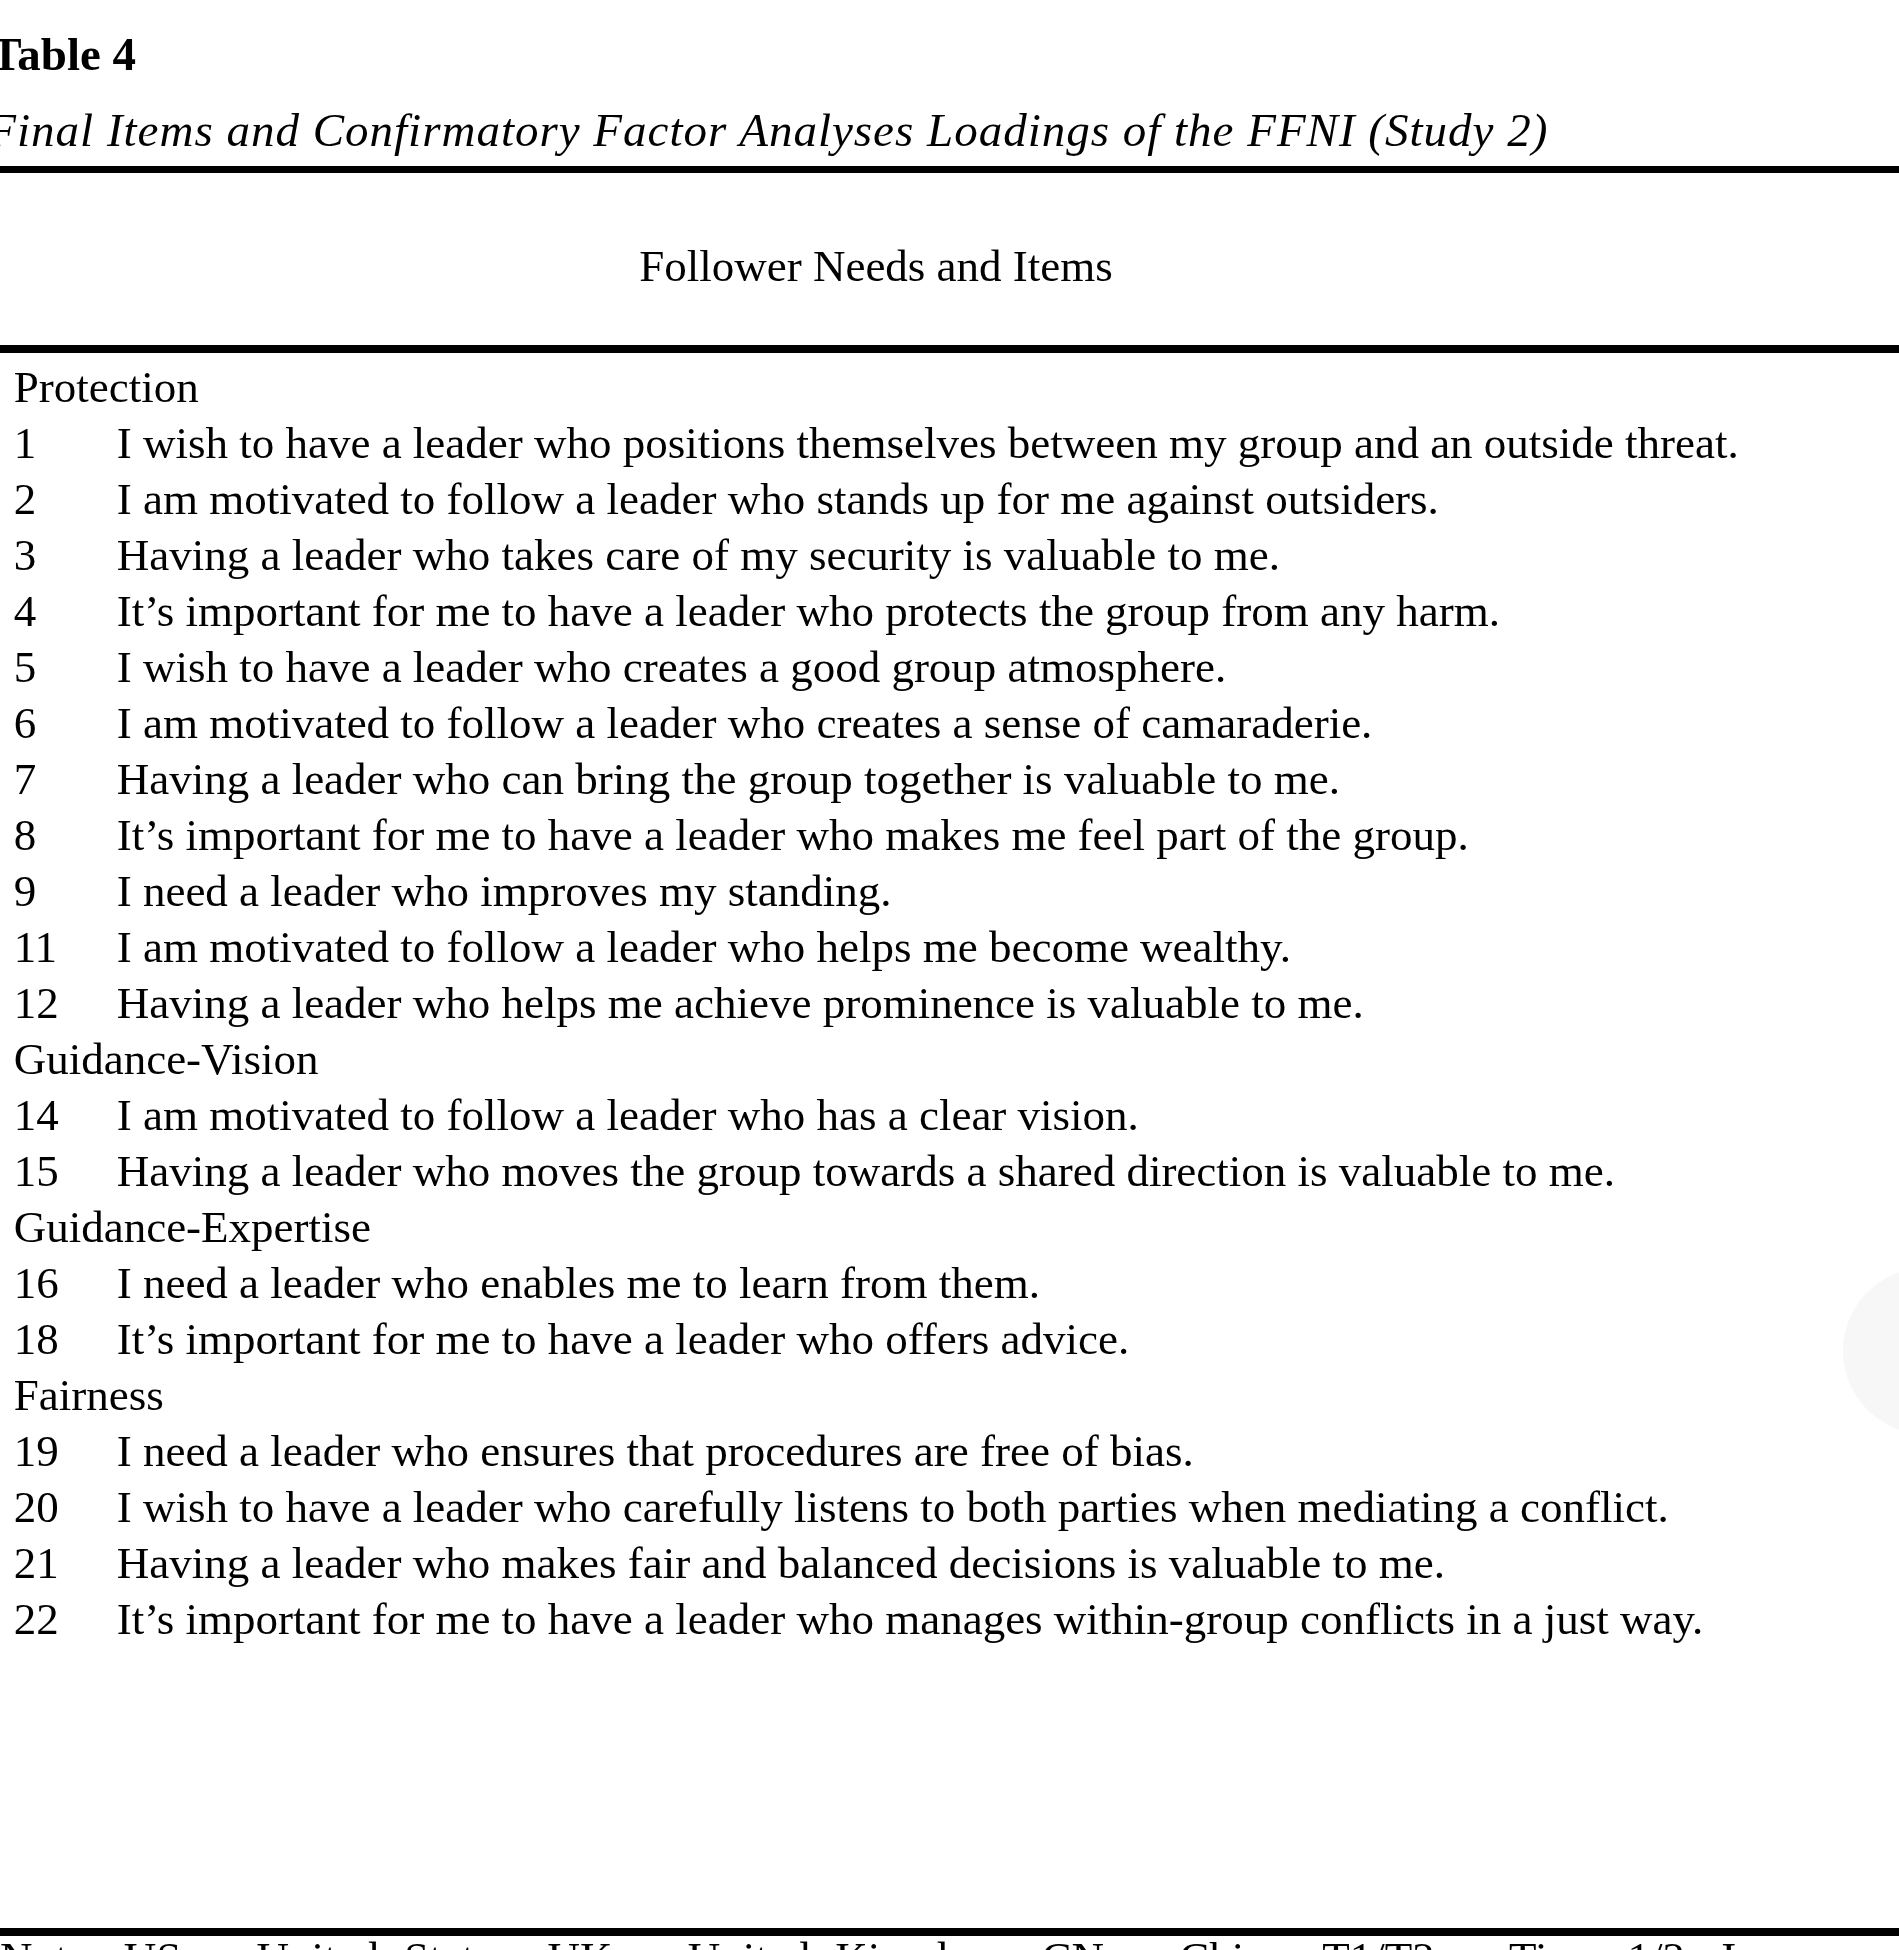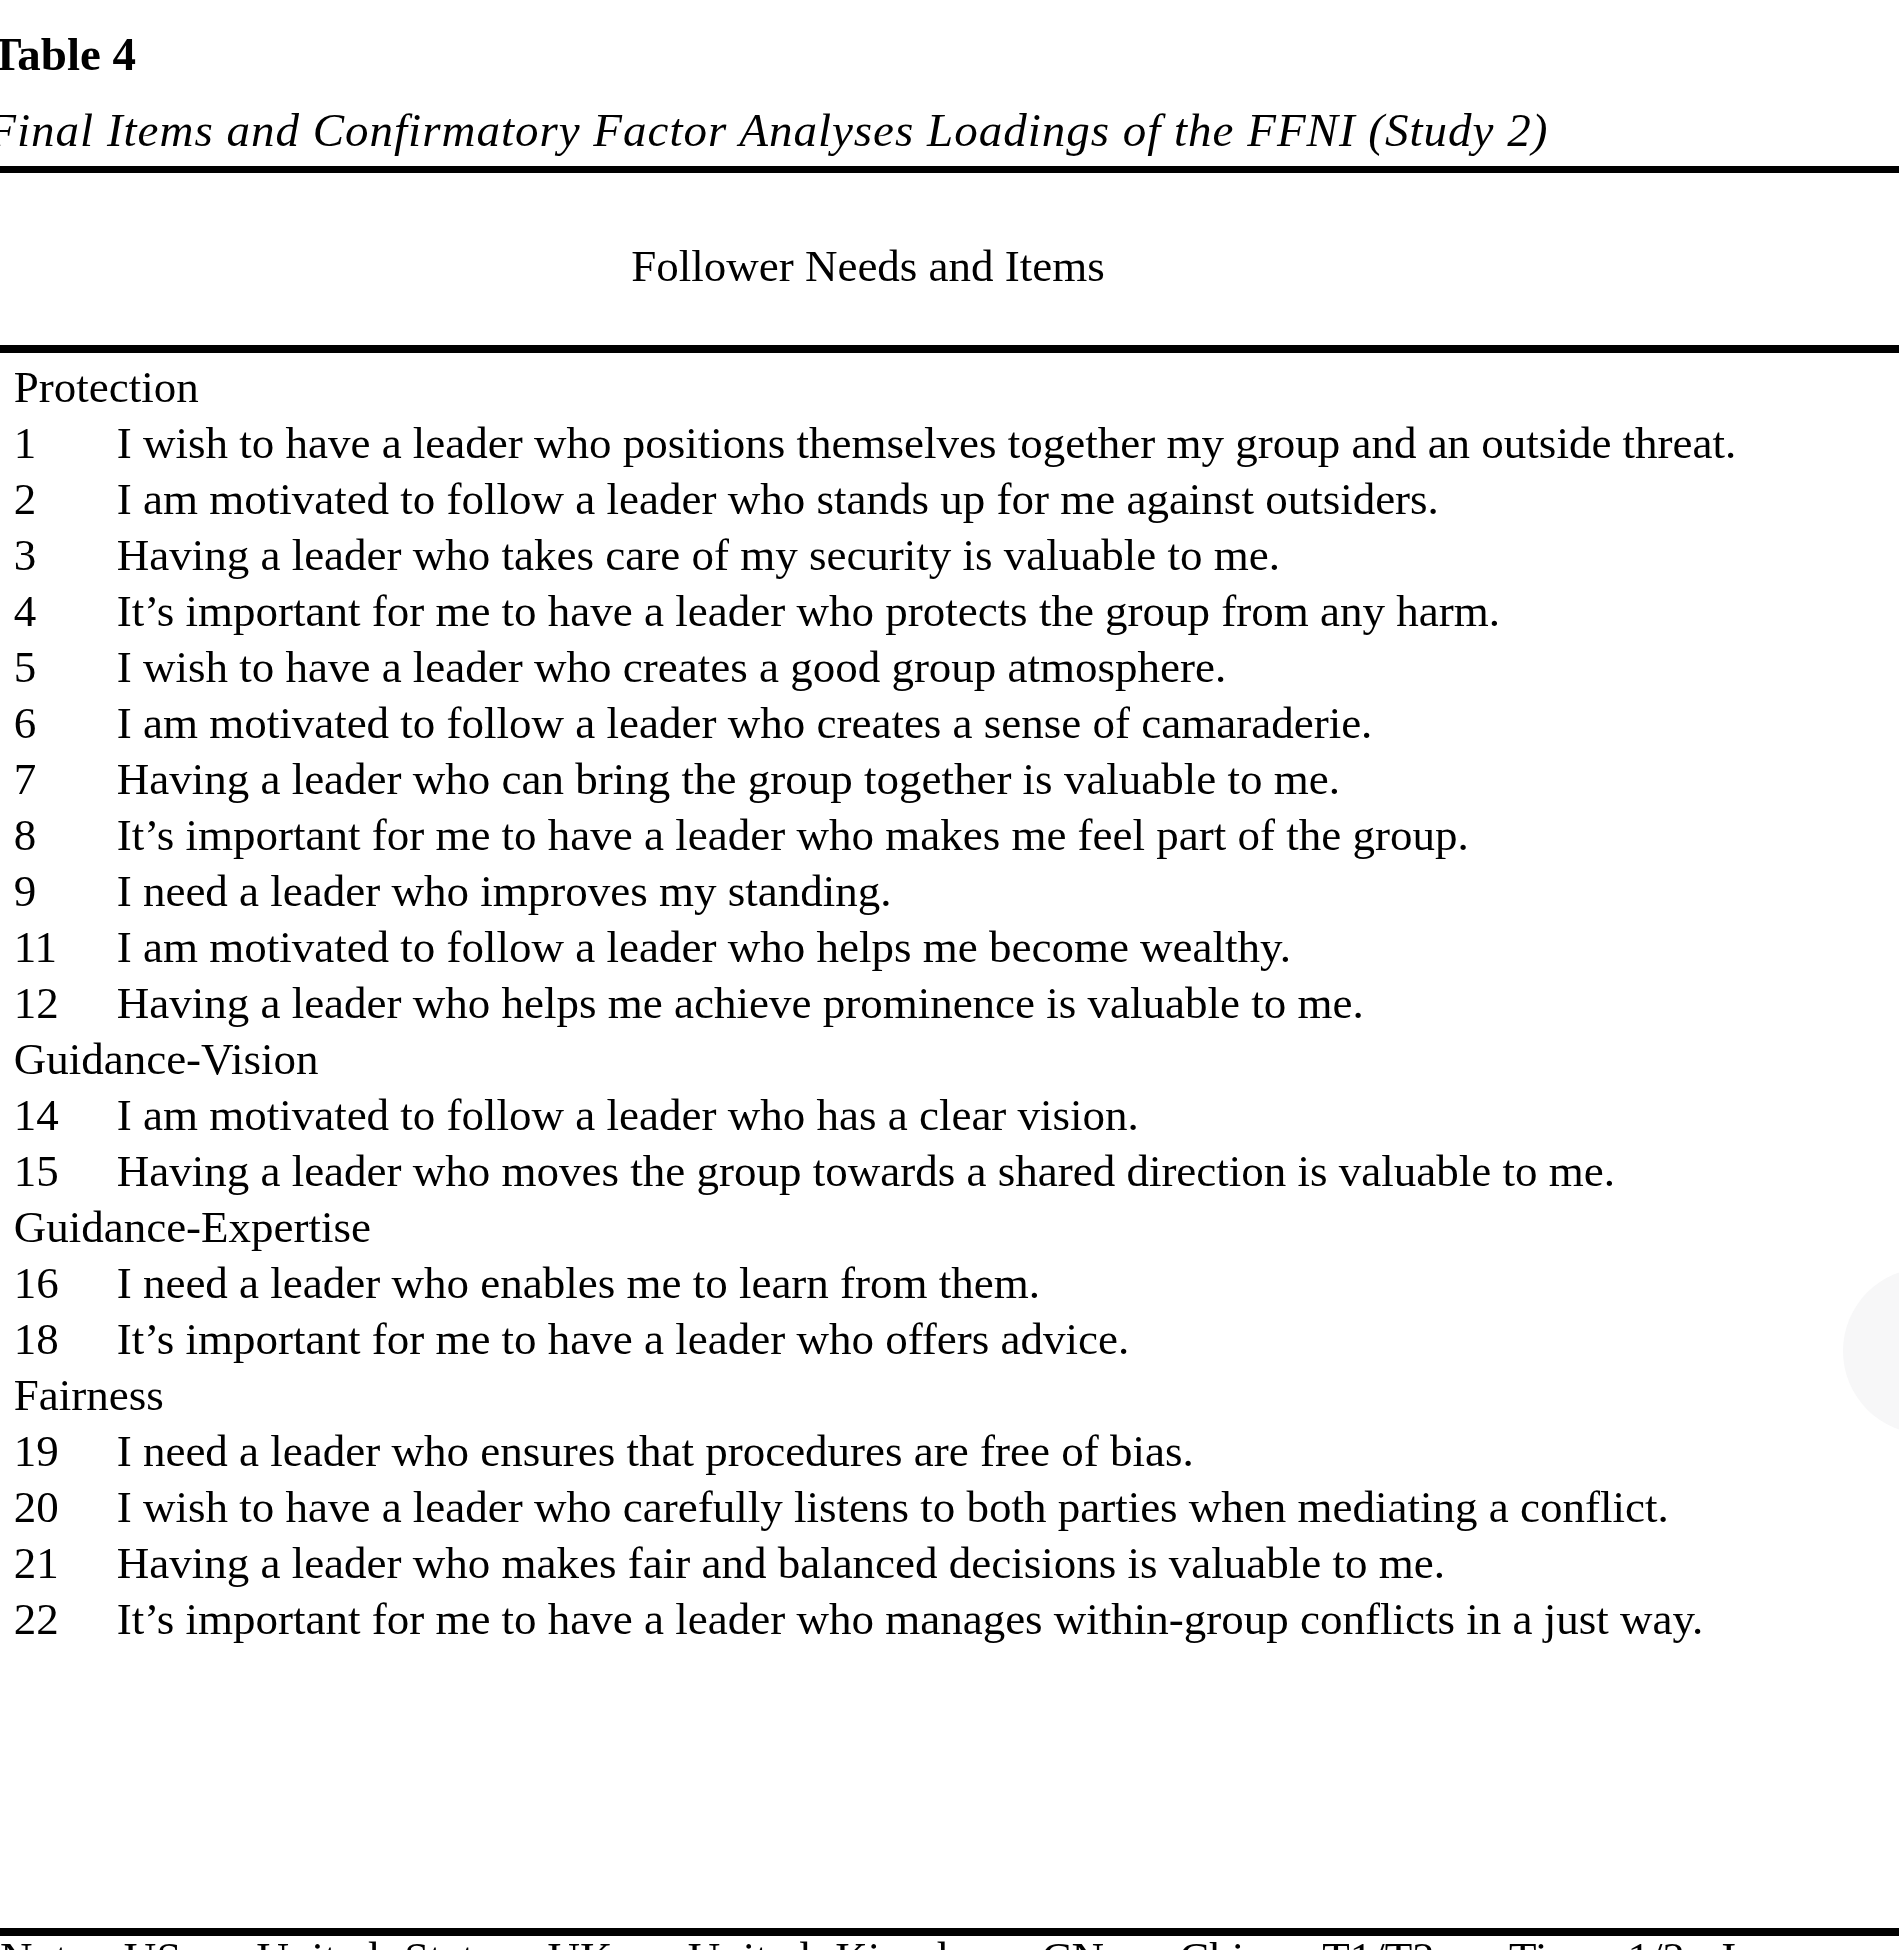--- a/index.html
+++ b/index.html
@@ -55,20 +55,21 @@
   .rule.mid { top: 345px; height: 7.8px; }
   .rule.bot { top: 1928px; height: 7.8px; }
   .colhead {
     position: absolute;
     top: 240px;
     left: 0;
     width: 1736px;
     text-align: center;
     font-size: 45px;
     white-space: nowrap;
+    padding-left: 8px;
   }
   .rows {
     position: absolute;
     top: 359px;
     left: 0;
     width: 1900px;
   }
   .row {
     display: flex;
     align-items: center;
@@ -104,21 +105,21 @@
   <div class="tcaption">Final Items and Confirmatory Factor Analyses Loadings of the FFNI (Study 2)</div>
   <div class="rule top"></div>
   <div class="colhead">Follower Needs and Items</div>
   <div class="rule mid"></div>
   <div class="rows">
       <div class="row section">
         <span class="sec">Protection</span>
       </div>
       <div class="row">
         <span class="num">1</span>
-        <span class="txt">I wish to have a leader who positions themselves together my group and an outside threat.</span>
+        <span class="txt">I wish to have a leader who positions themselves between my group and an outside threat.</span>
       </div>
       <div class="row">
         <span class="num">2</span>
         <span class="txt">I am motivated to follow a leader who stands up for me against outsiders.</span>
       </div>
       <div class="row">
         <span class="num">3</span>
         <span class="txt">Having a leader who takes care of my security is valuable to me.</span>
       </div>
       <div class="row">

